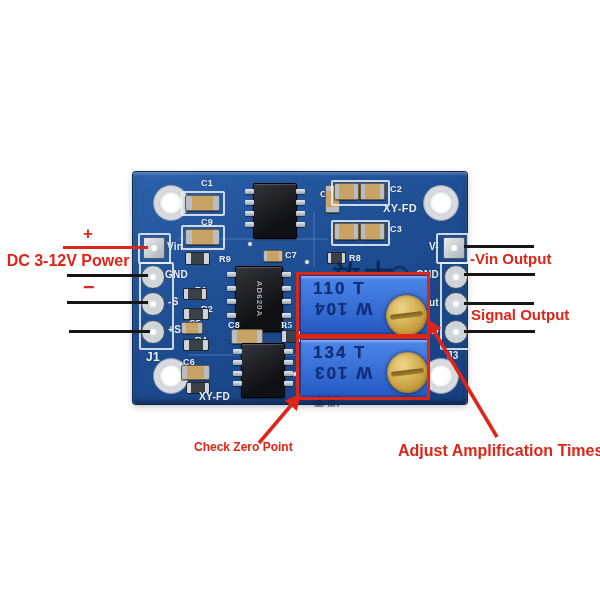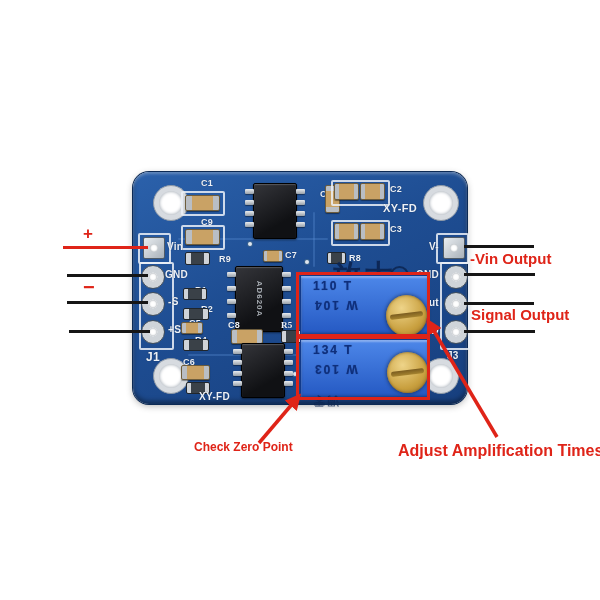--- a/index.html
+++ b/index.html
@@ -6,21 +6,21 @@
     --annotation-red:#df2418; --wire-black:#161616;
     --board-blue-light:#2b61ab; --board-blue-dark:#173f7e;
     --pot-blue:#2f6cd8; --pot-text-navy:#0e2f7d;
     --screw-gold:#cda43f; --silk-white:#ecf1f8; --cap-tan:#c9a265;
   }
   html,body{margin:0;padding:0;background:#fff;}
   #stage{position:relative;width:600px;height:600px;background:#fff;overflow:hidden;
          font-family:"Liberation Sans",sans-serif;}
   .abs{position:absolute;}
   
-  #board{left:133px;top:172px;width:334px;height:232px;border-radius:16px;
+  #board{left:133px;top:172px;width:334px;height:232px;border-radius:3px;
     background:linear-gradient(155deg,var(--board-blue-light) 0%,#1e4d92 45%,var(--board-blue-dark) 100%);
     box-shadow:inset 0 2px 3px rgba(255,255,255,.28), inset 0 -3px 5px rgba(0,0,0,.4),
                0 0 0 1px #0c2a55, 0 2px 7px rgba(0,0,0,.3);}
   .trace{background:#5b8fd4;opacity:.33;border-radius:2px;}
   .via{width:4px;height:4px;border-radius:50%;background:#dfe6ee;box-shadow:0 0 0 1px #38618f;}
   .hole{width:34px;height:34px;border-radius:50%;background:#fff;
     box-shadow:inset 0 0 0 5px #d7dbe0, inset 0 0 3px 6px #b9bfc6;border:1px solid #8d98a5;}
   .silkbox{border:2px solid rgba(236,241,248,.85);border-radius:2px;}
   .silk{color:var(--silk-white);font-weight:bold;font-size:9px;letter-spacing:.3px;
         text-shadow:0 0 1px rgba(0,0,0,.5);white-space:nowrap;}
@@ -39,21 +39,21 @@
   .pinrd{width:22px;height:22px;border-radius:50%;border:1px solid #44505c;
     background:radial-gradient(circle,#ffffff 0 26%,#cfd4d9 30% 68%,#949ca6 100%);}
   .padsq{width:20px;height:20px;border:1px solid #515c67;border-radius:2px;
     background:linear-gradient(135deg,#e9edf0,#a9b1b9);}
   .padsq::after,.pinrd::after{content:"";position:absolute;background:#fff;border-radius:50%;
     box-shadow:inset 0 0 2px #7b848d;}
   .pinrd::after{inset:7px;} .padsq::after{inset:6px;}
   
   .pot{background:linear-gradient(180deg,#4d87e9,#2458c2);border:1px solid #123a8a;
        box-shadow:inset 0 2px 2px rgba(255,255,255,.35), inset 0 -2px 3px rgba(0,0,0,.35);}
-  .potline{position:absolute;color:var(--pot-text-navy);font-weight:bold;font-size:12px;
+  .potline{position:absolute;color:var(--pot-text-navy);font-weight:bold;font-size:17px;
            letter-spacing:2px;white-space:nowrap;text-shadow:0 0 1px rgba(0,0,30,.4);}
   .flip{transform:rotate(180deg);}
   .screw{position:absolute;width:41px;height:41px;border-radius:50%;
     background:radial-gradient(circle at 38% 32%,#eed489,#c89f3e 62%,#96712a 100%);
     box-shadow:0 0 4px rgba(0,0,0,.6), inset 0 0 3px rgba(90,60,10,.7);}
   .screw::after{content:"";position:absolute;left:10%;right:10%;top:44%;height:5px;border-radius:2px;
     background:linear-gradient(180deg,#7a5c20,#a5832f);transform:rotate(-7deg);}
   .redrect{border:3px solid var(--annotation-red);z-index:30;}
   
   .wire{height:3px;background:var(--wire-black);z-index:40;}
@@ -207,20 +207,21 @@
   <div class="abs wire red" style="left:63px;top:246px;width:85px;"></div>
   <div class="abs wire" style="left:67px;top:274px;width:81px;"></div>
   <div class="abs wire" style="left:67px;top:301px;width:81px;"></div>
   <div class="abs wire" style="left:69px;top:330px;width:81px;"></div>
   <div class="abs wire" style="left:464px;top:245px;width:70px;"></div>
   <div class="abs wire" style="left:464px;top:273px;width:71px;"></div>
   <div class="abs wire" style="left:464px;top:302px;width:70px;"></div>
   <div class="abs wire" style="left:464px;top:330px;width:71px;"></div>
 
   <div class="abs ann" style="left:83px;top:224px;font-size:17px;">+</div>
+  <div class="abs ann" style="left:2px;top:252px;width:132px;text-align:center;font-size:16px;">DC 3-12V Power</div>
   <div class="abs ann" style="left:83px;top:276px;font-size:20px;">−</div>
   <div class="abs ann" style="left:470px;top:250px;font-size:15px;">-Vin Output</div>
   <div class="abs ann" style="left:471px;top:306px;font-size:15px;">Signal Output</div>
   <div class="abs ann" style="left:194px;top:440px;font-size:12px;">Check Zero Point</div>
   <div class="abs ann" style="left:398px;top:442px;font-size:16px;">Adjust Amplification Times</div>
 
   <svg id="arrows" class="abs" width="600" height="600">
     <defs>
       <marker id="ah" viewBox="0 0 10 10" refX="8" refY="5" markerWidth="4.6" markerHeight="4.6" orient="auto-start-reverse">
         <path d="M0,0 L10,5 L0,10 z" style="fill:var(--annotation-red);"></path>

